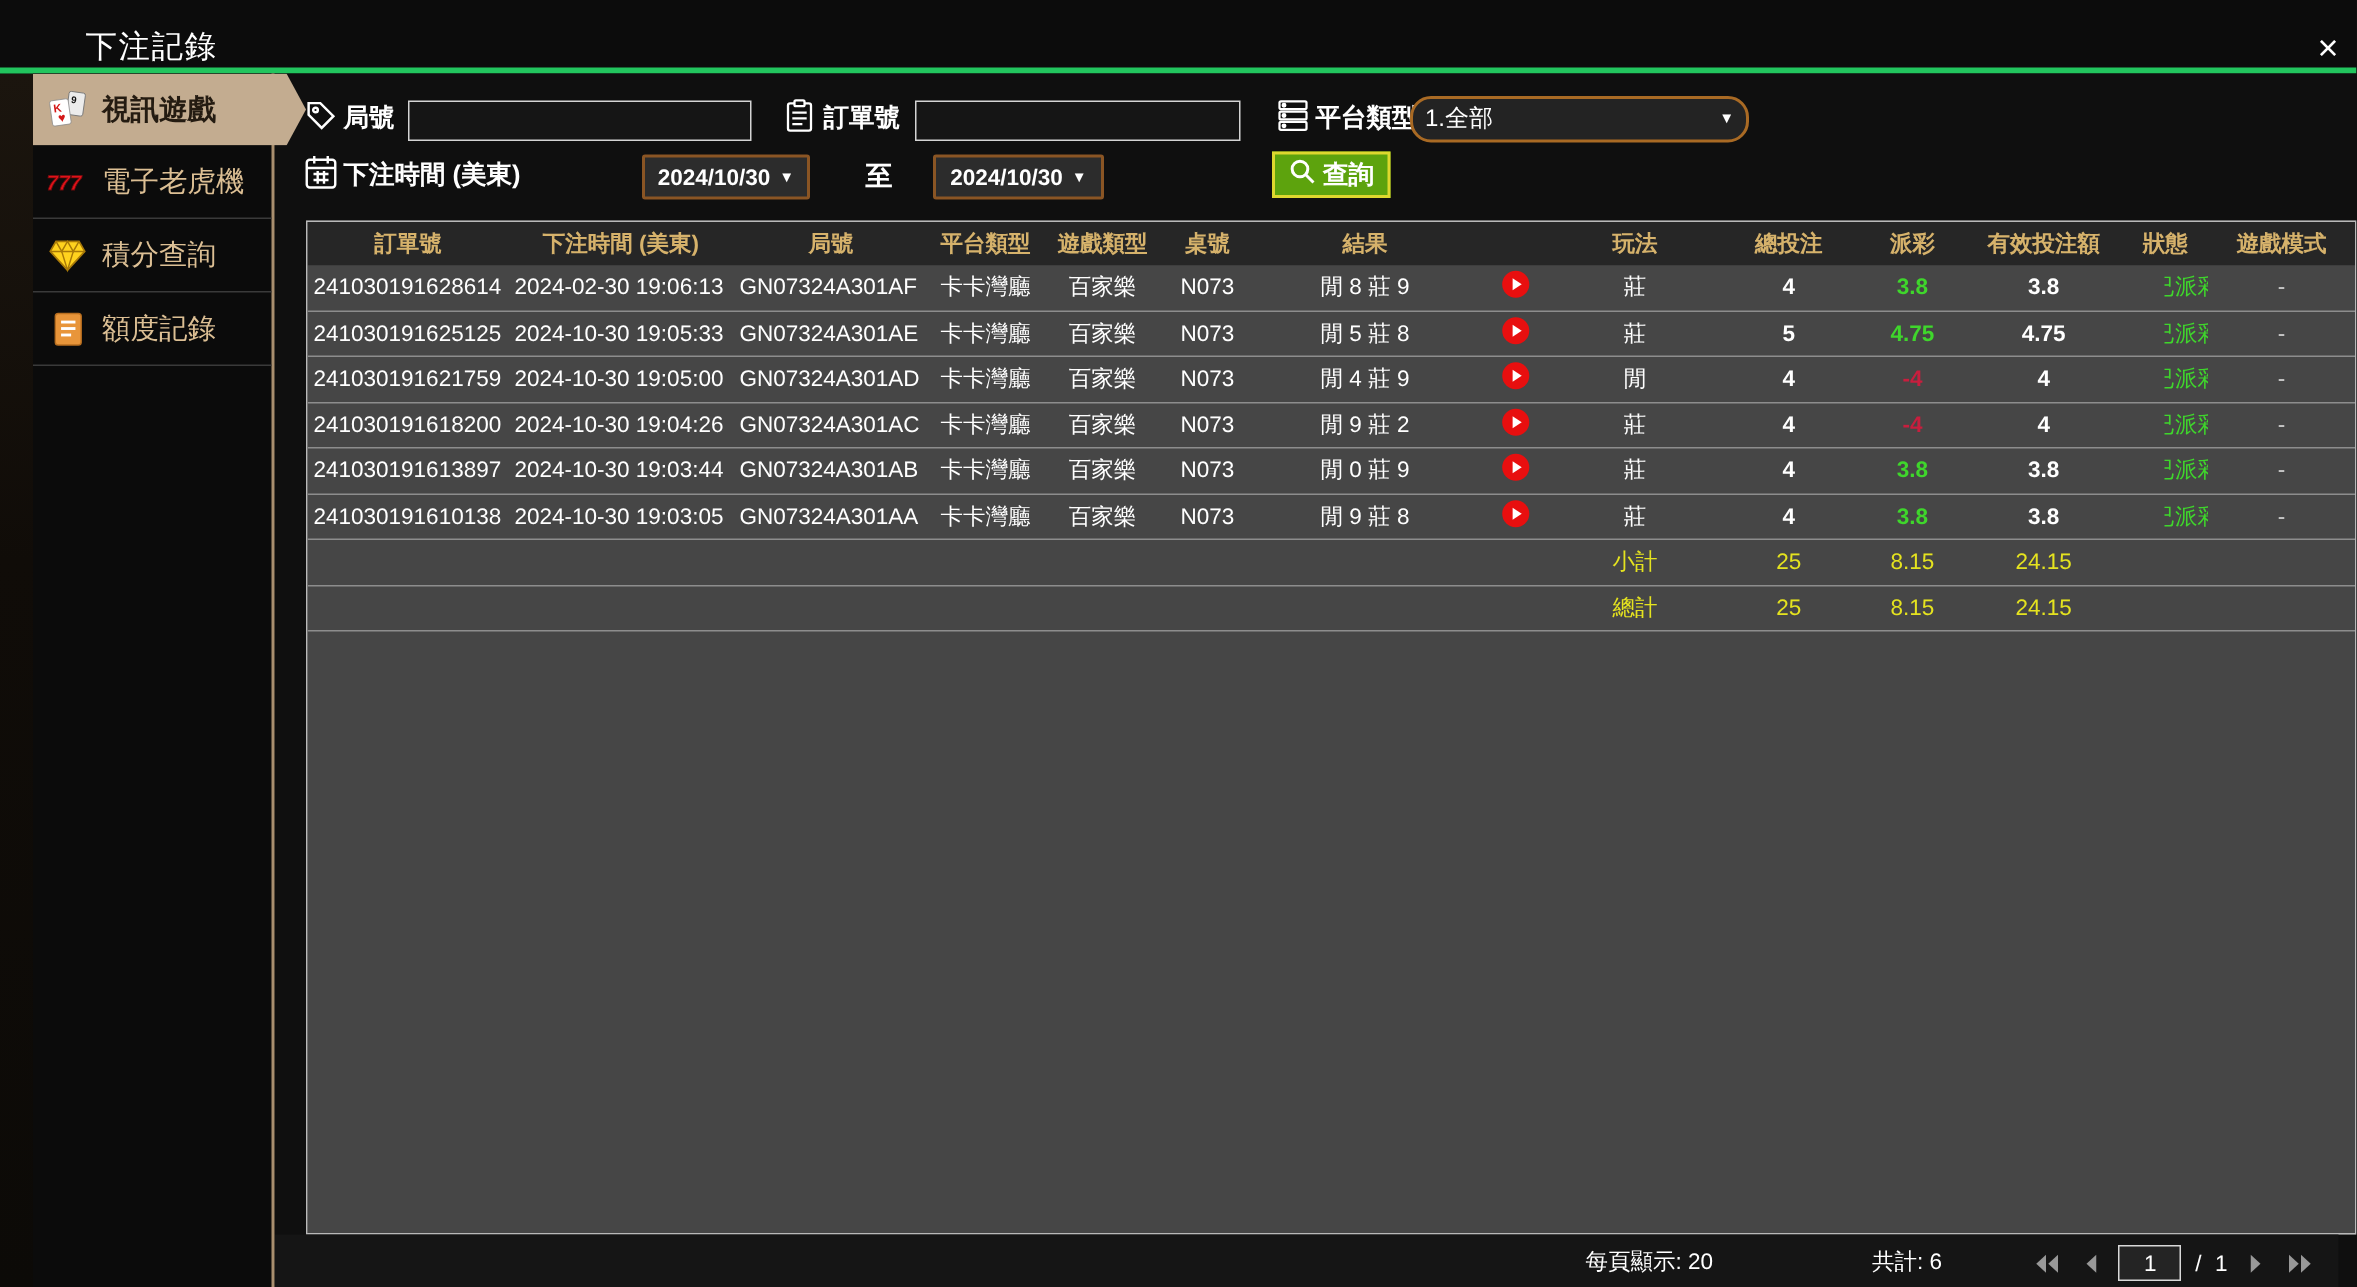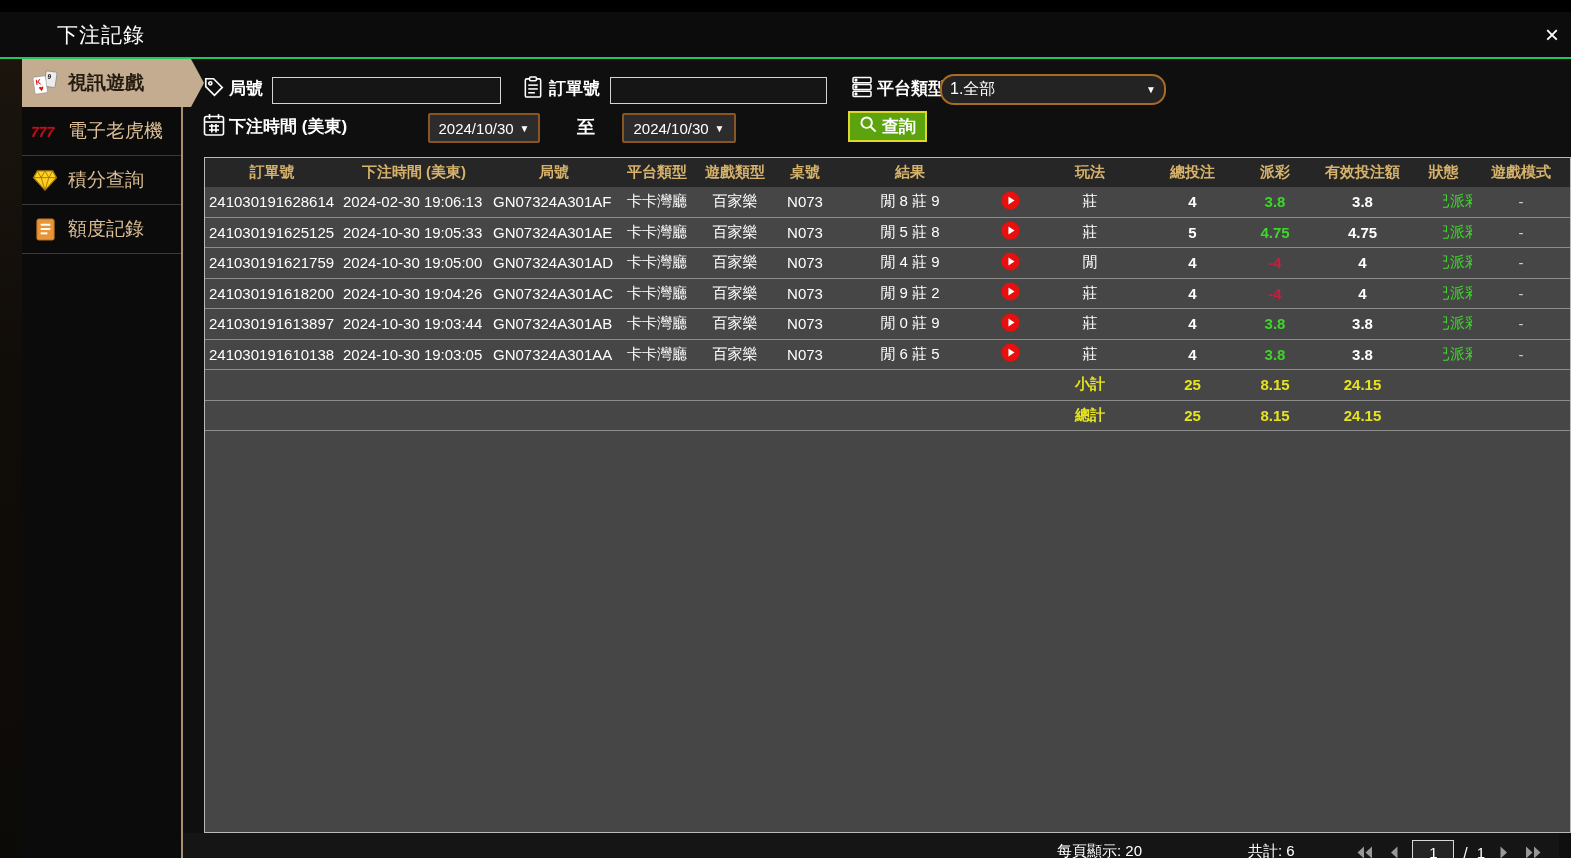--- a/index.html
+++ b/index.html
@@ -1,37 +1,37 @@
 <!DOCTYPE html>
 <html><head>
 <meta charset="utf-8">
 <style>
   html,body{margin:0;padding:0;width:1571px;height:858px;background:#000;overflow:hidden;
     font-family:"Liberation Sans","DejaVu Sans",sans-serif;-webkit-font-smoothing:antialiased;}
   
-  .topbar{height:45px;background:#0c0c0c;border-bottom:2px solid #22c55e;display:flex;align-items:center;position:relative;margin-top:12px;}
+  .topbar{height:45px;background:#0c0c0c;border-bottom:4px solid #22c55e;display:flex;align-items:flex-end;position:relative;}
   .topbar .title{color:#fff;font-size:21px;letter-spacing:1px;margin-left:57px;}
   .topbar .close{margin-left:auto;margin-right:12px;color:#fff;font-size:24px;line-height:1;cursor:pointer;font-weight:300;}
   
   .layout{display:flex;height:812px;}
   .left-strip{width:22px;background:linear-gradient(#1b150e,#100c08 40%,#0c0a07);}
   .sidebar{width:159px;background:#0b0b0b;border-right:2px solid #a98f6f;position:relative;z-index:3;}
   .side-item{height:48px;display:flex;align-items:center;gap:9px;padding-left:9px;border-bottom:1px solid #3a3a3a;
     color:#dcbf94;font-size:19px;cursor:pointer;white-space:nowrap;}
   .side-item .ic{width:28px;display:flex;justify-content:center;flex:none;}
   .side-item.selected{background:#c3ac90;color:#241b11;font-weight:bold;width:173px;position:relative;z-index:5;
     clip-path:polygon(0 0,calc(100% - 13px) 0,100% 50%,calc(100% - 13px) 100%,0 100%);border-bottom:none;}
   .main{flex:1;position:relative;background:#0f0f0f;}
   
   .filters{position:absolute;left:0;top:0;right:0;height:98px;}
   .f{position:absolute;color:#fff;}
   .flabel{font-size:17px;font-weight:bold;color:#fff;}
   .tinput{position:absolute;background:#151515;border:1px solid #d4d4d4;height:25px;color:#fff;font-size:15px;padding:0 6px;outline:none;}
   .dateselect{position:absolute;background:#2c2c2c;border:2px solid #8a5524;border-radius:2px;height:26px;
-    display:flex;align-items:center;justify-content:center;gap:6px;color:#fff;font-size:15px;font-weight:normal;cursor:pointer;}
+    display:flex;align-items:center;justify-content:center;gap:6px;color:#fff;font-size:15px;font-weight:bold;cursor:pointer;}
   .dateselect .caret,.pselect .caret{font-size:10px;color:#fff;}
   .pselect{position:absolute;background:#232323;border:2px solid #a96a24;border-radius:14px;height:27px;
     display:flex;align-items:center;color:#fff;font-size:16px;padding:0 8px;cursor:pointer;}
   .pselect .caret{margin-left:auto;}
   .searchbtn{position:absolute;background:#5da30d;border:2px solid #ddd82e;color:#fff;font-size:17px;font-weight:bold;
     display:flex;align-items:center;gap:5px;padding:0 9px;height:27px;cursor:pointer;}
   
   .table-wrap{position:absolute;left:21px;right:0;top:98px;bottom:38px;background:#464646;
     border:1px solid #b9b9b9;display:flex;flex-direction:column;overflow:hidden;}
   .trow{display:grid;grid-template-columns:134px 150px 130px 76px 80px 60px 150px 50px 110px 95px 70px 105px 57px minmax(0,1fr);
@@ -41,21 +41,21 @@
   .drow{height:29.5px;background:#464646;border-top:1px solid #8d8d8d;}
   .drow:first-of-type{border-top:none;}
   .cell{display:flex;align-items:center;justify-content:center;color:#fff;font-size:15px;overflow:hidden;white-space:nowrap;}
   .cell.al{justify-content:flex-start;padding-left:4px;}
   .cell.num{font-weight:bold;}
   .cell.pos{color:#3fd62c;}
   .cell.neg{color:#c81e3e;}
   .cell.status{color:#3fd62c;margin-left:28px;}
   .cell.dim{color:#cfcfcf;}
   .sumrow{height:29.5px;background:#464646;border-top:1px solid #8d8d8d;}
-  .sumrow .cell{color:#e5e31f;font-weight:bold;}
+  .sumrow .cell{color:#e5e31f;font-weight:normal;}
   .tfill{flex:1;background:#464646;border-top:1px solid #8d8d8d;}
   
   .pagerbar{position:absolute;left:0;right:12px;bottom:0;height:38px;background:#151515;color:#fff;font-size:15px;}
   .pp{position:absolute;left:874px;top:9px;}
   .tt{position:absolute;left:1065px;top:9px;}
   .pager{position:absolute;right:16px;top:7px;display:flex;align-items:center;gap:9px;}
   .pgbtn{width:20px;height:16px;display:flex;align-items:center;justify-content:center;cursor:pointer;}
   .pageinput{width:36px;height:20px;background:#242424;border:1px solid #d8d8d8;color:#fff;font-size:15px;text-align:center;outline:none;}
   .slash{color:#fff;}
   .playwrap{display:flex;align-items:center;justify-content:center;}
@@ -333,21 +333,21 @@
     <div class="cell dim">-</div>
   </div>
 
   <div class="trow drow">
     <div class="cell al">241030191610138</div>
     <div class="cell al">2024-10-30 19:03:05</div>
     <div class="cell al">GN07324A301AA</div>
     <div class="cell">卡卡灣廳</div>
     <div class="cell">百家樂</div>
     <div class="cell">N073</div>
-    <div class="cell">閒 6 莊 5</div>
+    <div class="cell">閒 9 莊 8</div>
     <div class="cell playwrap">
       <span>
         <svg width="19" height="19" viewBox="0 0 20 20">
                   <circle cx="10" cy="10" r="9.5" fill="#e80f0f"></circle>
                   <path d="M7.8 5.8 L14.2 10 L7.8 14.2 Z" fill="#fff"></path>
                 </svg>
       </span>
     </div>
     <div class="cell">莊</div>
     <div class="cell num">4</div>

